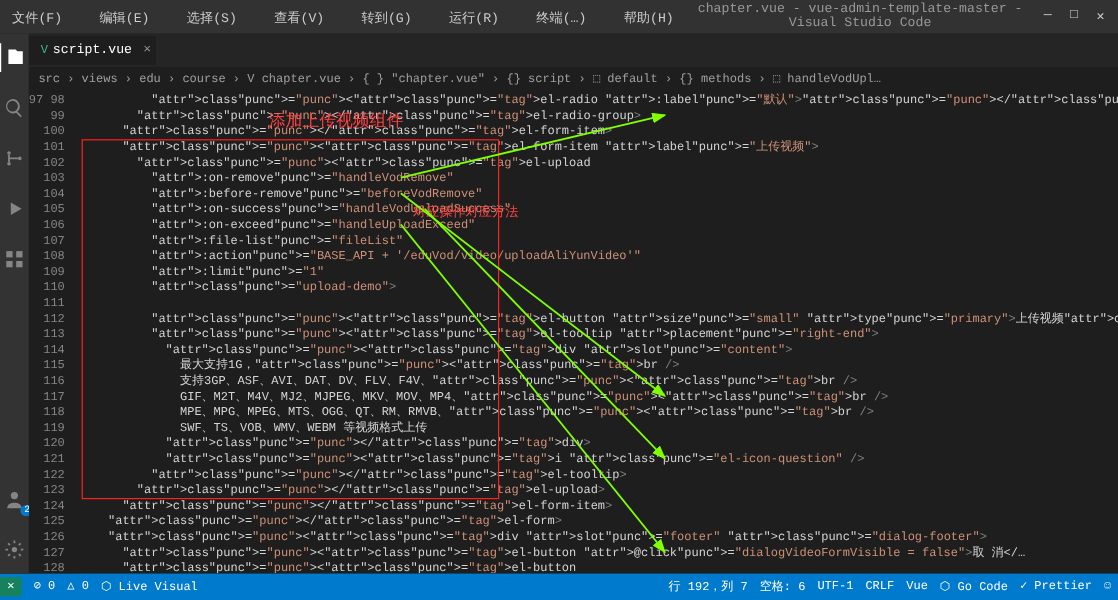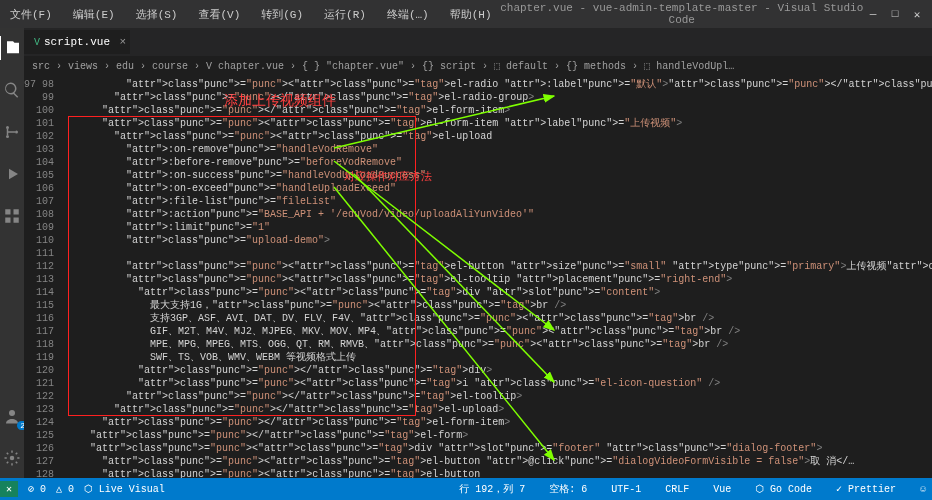--- a/index.html
+++ b/index.html
@@ -1,18 +1,18 @@
 <!DOCTYPE html>
 <html><head>
   <meta charset="utf-8">
   <style>
     * { margin: 0; padding: 0; box-sizing: border-box; }
     body { font-family: Consolas, 'Courier New', monospace; font-size: 11px; background: #1e1e1e; color: #d4d4d4; overflow: hidden; width: 932px; height: 500px; }
     .titlebar { height: 28px; background: #323233; display: flex; align-items: center; padding: 0 4px; color: #cccccc; font-size: 11px; }
-    .titlebar .menu { display: flex; gap: 9px; }
+    .titlebar .menu { display: flex; gap: 19px; }
     .titlebar .menu span { padding: 4px 6px; cursor: pointer; }
     .titlebar .title { flex: 1; text-align: center; color: #999; }
     .titlebar .controls { display: flex; gap: 8px; padding-right: 4px; }
     .titlebar .controls span { width: 14px; text-align: center; cursor: pointer; }
     .main { display: flex; height: 450px; }
     .activitybar { width: 40px; background: #333333; display: flex; flex-direction: column; align-items: center; padding-top: 8px; gap: 18px; }
     .activitybar .icon { width: 24px; height: 24px; color: #858585; cursor: pointer; display: flex; align-items: center; justify-content: center; position: relative; }
     .activitybar .icon.active { color: #fff; border-left: 2px solid #fff; margin-left: -2px; padding-left: 2px; }
     .activitybar .bottom { margin-top: auto; margin-bottom: 8px; display: flex; flex-direction: column; gap: 18px; }
     .badge { position: absolute; bottom: -2px; right: -4px; background: #007acc; color: #fff; border-radius: 8px; font-size: 8px; padding: 0 3px; }
@@ -26,21 +26,21 @@
     .breadcrumb { height: 20px; background: #1e1e1e; color: #a0a0a0; font-size: 10px; padding: 3px 8px; white-space: nowrap; overflow: hidden; display: flex; align-items: center; gap: 3px; }
     .code-area { flex: 1; display: flex; overflow: hidden; position: relative; }
     .gutter { width: 42px; background: #1e1e1e; color: #858585; text-align: right; padding-right: 12px; font-size: 10px; line-height: 13px; padding-top: 2px; }
     .code { flex: 1; font-size: 10px; line-height: 13px; white-space: pre; padding-top: 2px; overflow: hidden; position: relative; }
     .str { color: #ce9178; }
     .punc { color: #808080; }
     .annot-red { color: #ff4040; }
     .redbox { position: absolute; border: 1px solid #ff2020; pointer-events: none; }
     .arrow-layer { position: absolute; top: 0; left: 0; width: 100%; height: 100%; pointer-events: none; }
     .statusbar { height: 22px; background: #007acc; color: #fff; display: flex; align-items: center; font-size: 10px; padding: 0 6px; gap: 10px; }
-    .statusbar .right { margin-left: auto; display: flex; gap: 24px; align-items: center; }
+    .statusbar .right { margin-left: auto; display: flex; gap: 10px; align-items: center; }
     .statusbar .item { cursor: pointer; }
     svg.icon-svg { width: 18px; height: 18px; fill: currentColor; }
   </style>
 </head>
 <body>
 
 <div class="titlebar">
   <div class="menu">
     <span>文件(F)</span>
     <span>编辑(E)</span>

